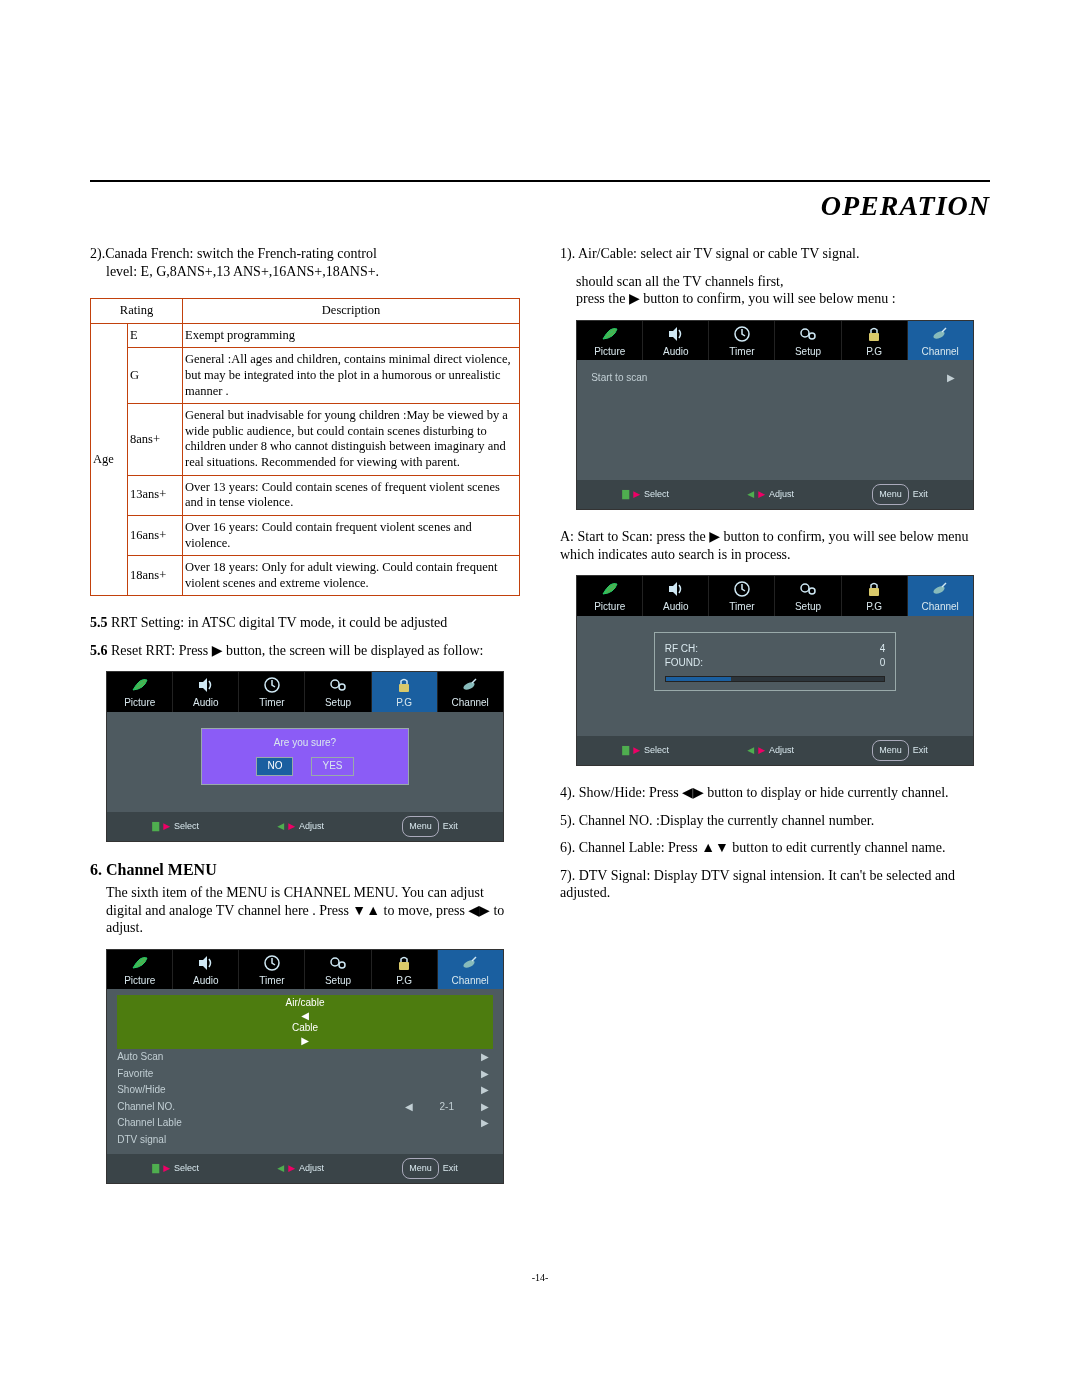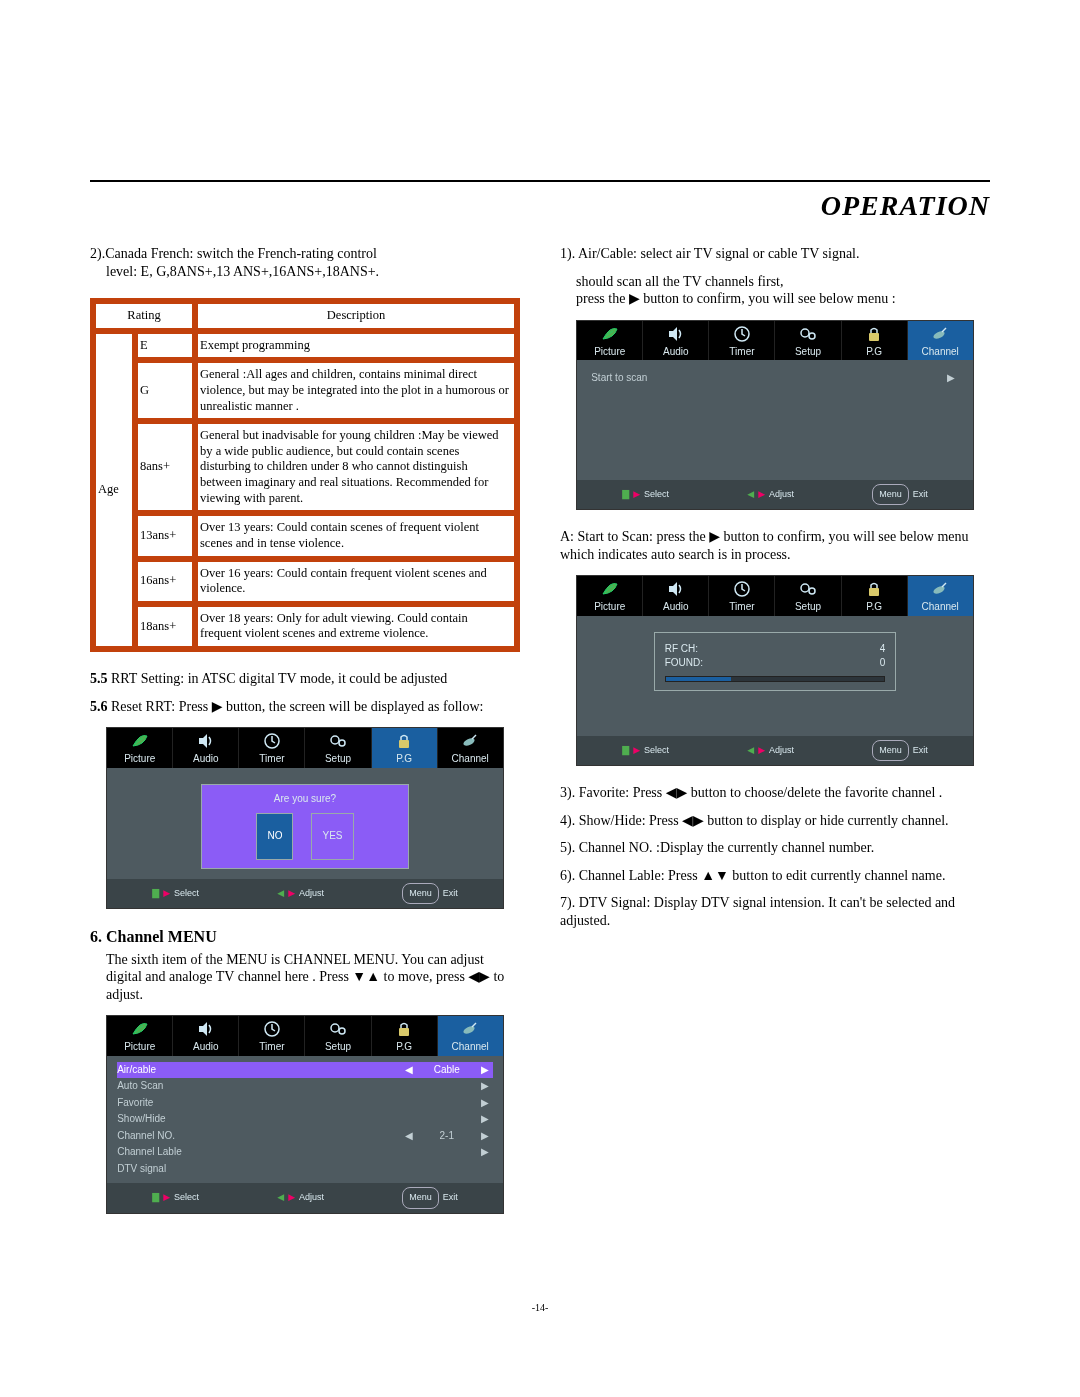--- a/index.html
+++ b/index.html
@@ -43,21 +43,21 @@
   .indent {
     padding-left: 16px;
   }
   .rating-table {
     border-collapse: collapse;
     width: 100%;
     margin: 18px 0 18px 0;
     font-size: 12.5px;
   }
   .rating-table th, .rating-table td {
-    border: 6px solid #c2410c;
+    border: 1px solid #c2410c;
     padding: 4px 2px;
     vertical-align: middle;
     text-align: left;
   }
   .rating-table th {
     text-align: center;
     font-weight: normal;
   }
   .age-cell {
     writing-mode: horizontal-tb;
@@ -104,21 +104,21 @@
   .osd-body {
     padding: 10px 14px 10px 14px;
     min-height: 80px;
   }
   .osd-row {
     display: flex;
     align-items: center;
     padding: 2px 0;
     color: #c2cfd4;
   }
-  .osd-row.sel { background: #8b5cf6; color: #fff; }
+  .osd-row.sel { background: #4d7c0f; color: #fff; flex-direction: column; }
   .osd-row .lbl { flex: 1; }
   .osd-row .val { width: 60px; text-align: center; }
   .osd-row .ar { width: 16px; text-align: center; }
   .osd-footer {
     display: flex;
     align-items: center;
     justify-content: space-around;
     background: #3a4448;
     padding: 4px 6px;
     font-size: 9px;
@@ -134,21 +134,21 @@
     width: 56%;
     margin: 6px auto 0 auto;
     border: 1px solid #9aa;
     background: #8b5cf6;
     padding: 8px 0;
     text-align: center;
   }
   .btns { margin-top: 8px; display:flex; justify-content:center; gap:18px; }
   .btn {
     border: 1px solid #9aa;
-    padding: 16px 10px;
+    padding: 2px 10px;
     font-size: 10px;
   }
   .btn.sel { background: #1a5fa0; color:#fff; }
   .scanbox {
     width: 60%;
     margin: 6px auto 0 auto;
     border: 1px solid #9aa;
     padding: 8px 10px;
     font-size: 10px;
   }
@@ -559,21 +559,20 @@
               </div>
           </div>
         </div>
         <div class="osd-footer" id="foot-d">
             <span class="foot-item"><span style="color:#4fae4f">▇</span><span style="color:#e06">▶</span> Select</span>
             <span class="foot-item"><span style="color:#4fae4f">◀</span><span style="color:#e06">▶</span> Adjust</span>
             <span class="foot-item"><span class="pill">Menu</span> Exit</span>
           </div>
       </div>
 
-      <p class="para">3). Favorite: Press ◀▶ button to choose/delete the favorite channel .</p>
       <p class="para">4). Show/Hide: Press ◀▶ button to display  or hide currently channel.</p>
       <p class="para">5). Channel NO.  :Display  the currently channel number.</p>
       <p class="para">6). Channel Lable: Press ▲▼  button to edit currently channel name.</p>
       <p class="para">7). DTV Signal: Display DTV signal intension. It can't be selected and adjusted.</p>
     </div>
   </div>
 
   <div class="page-num">-14-</div>
 </div>
 

